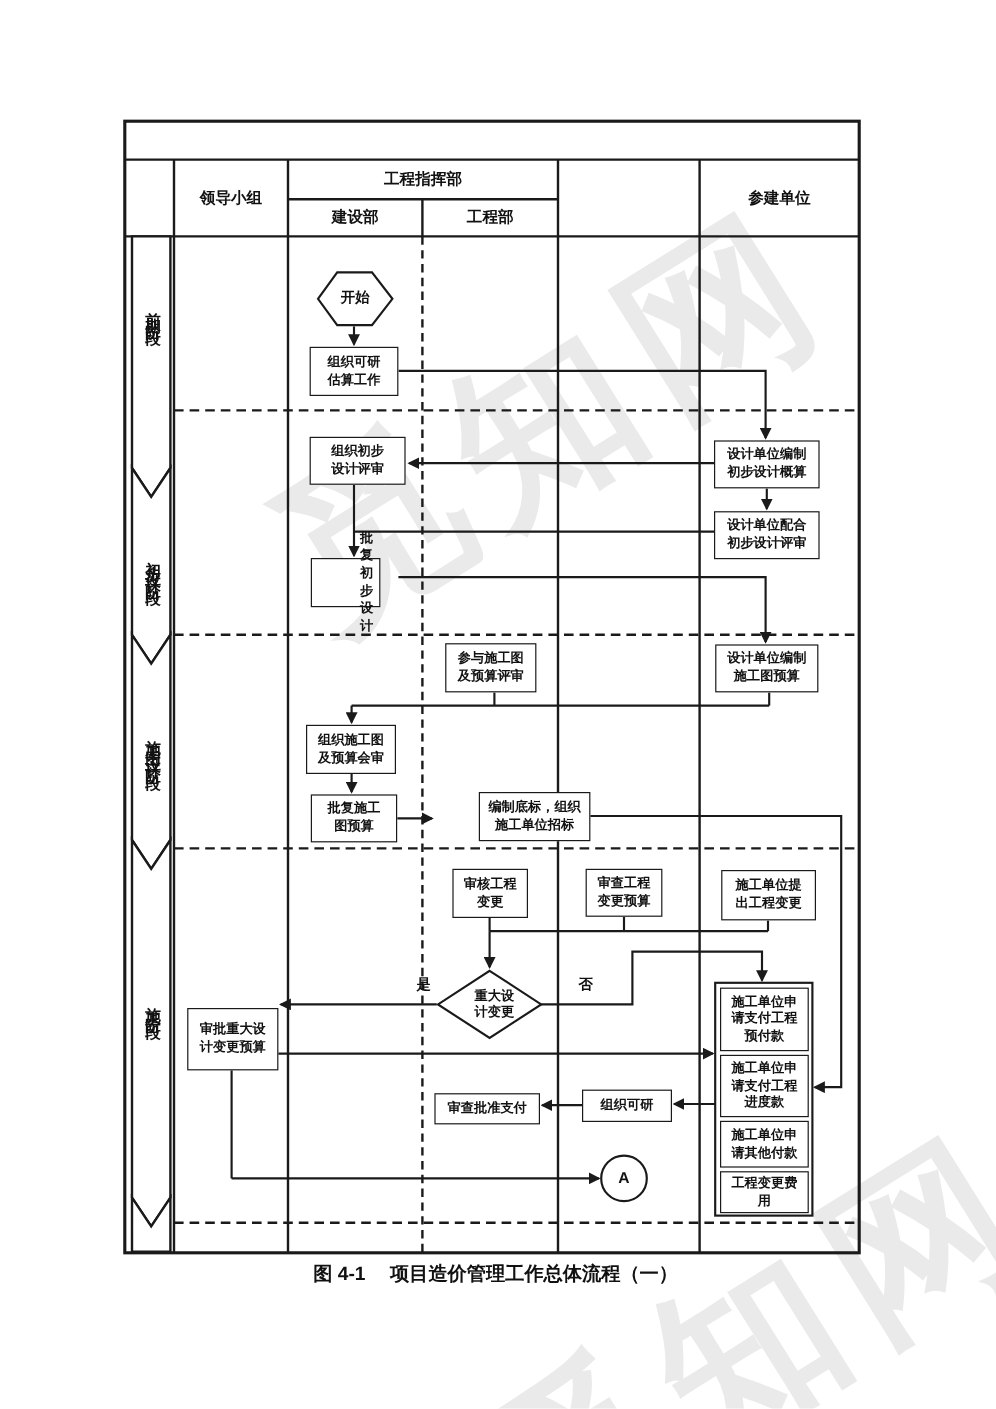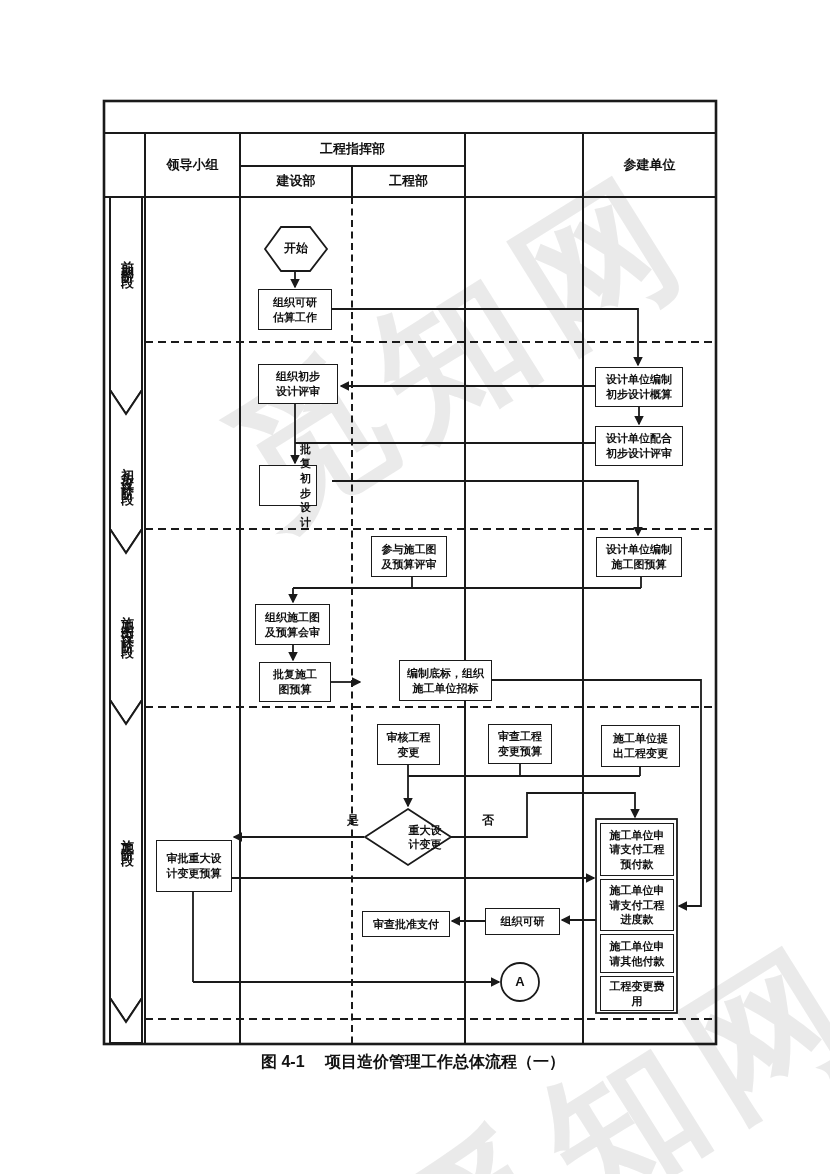--- a/index.html
+++ b/index.html
@@ -104,21 +104,21 @@
   <div class="lbl hdr" style="left:240px;top:166px;width:112px;height:31px;">建设部</div>
   <div class="lbl hdr" style="left:352px;top:166px;width:113px;height:31px;">工程部</div>
   <div class="lbl hdr" style="left:583px;top:133px;width:133px;height:64px;">参建单位</div>
 
   <div class="vstage" style="left:127px;top:260px;">前期阶段</div>
   <div class="vstage" style="left:127px;top:472px;">初步设计阶段</div>
   <div class="vstage" style="left:127px;top:623px;">施工图设计阶段</div>
   <div class="vstage" style="left:127px;top:838px;">施工阶段</div>
 
   <div class="lbl" style="left:265px;top:227px;width:62px;height:44px;font-size:12px;">开始</div>
-  <div class="lbl" style="left:383px;top:809px;width:84px;height:56px;font-size:11px;">重大设
+  <div class="lbl" style="left:370px;top:809px;width:84px;height:56px;font-size:11px;">重大设
 计变更</div>
   <div class="lbl" style="left:501px;top:963px;width:38px;height:38px;font-size:13px;">A</div>
   <div class="tag" style="left:347px;top:812px;">是</div>
   <div class="tag" style="left:482px;top:812px;">否</div>
 
   <div class="node" style="left:258px;top:289px;width:74px;height:41px;">组织可研
 估算工作</div>
   <div class="node" style="left:258px;top:364px;width:80px;height:40px;">组织初步
 设计评审</div>
   <div class="node" style="left:595px;top:367px;width:88px;height:40px;">设计单位编制

